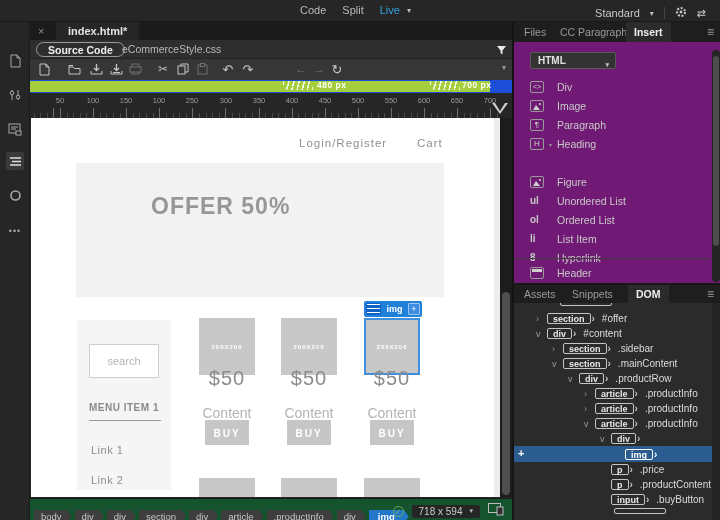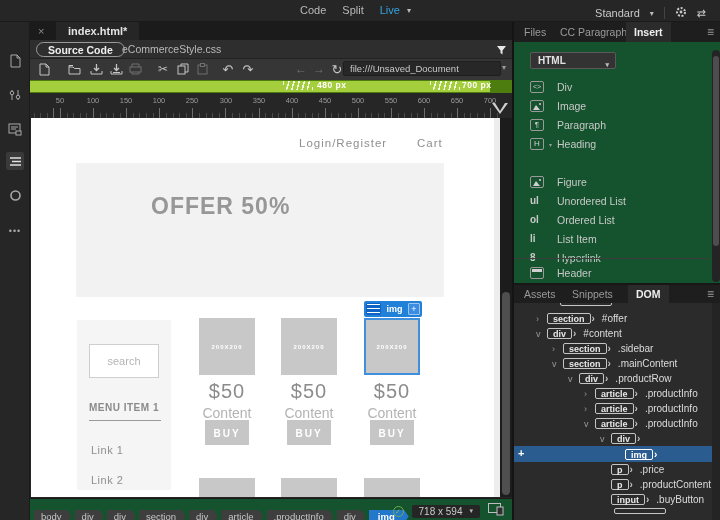--- a/index.html
+++ b/index.html
@@ -30,21 +30,21 @@
   #funnel{position:absolute;left:466px;top:2px;}
 
   
   #toolbar{position:absolute;left:30px;top:59px;width:482px;height:21px;background:#363636;}
   .tico{position:absolute;top:2px;width:18px;height:16px;display:flex;align-items:center;justify-content:center;color:#c4c4c4;font-size:12px;}
   .tico.dim{opacity:.4;}
   #urlbox{position:absolute;left:313px;top:2px;width:158px;height:15px;background:#272727;border:1px solid #1e1e1e;border-radius:2px;color:#c9c9c9;font-size:9.5px;line-height:13px;padding-left:6px;}
   #url-caret{position:absolute;left:472px;top:4px;color:#9a9a9a;font-size:8px;}
 
   
-  #mediabar{position:absolute;left:30px;top:80px;width:482px;height:13px;background:#4d7c0f;}
+  #mediabar{position:absolute;left:30px;top:80px;width:482px;height:13px;background:#1d4ed8;}
   #greenbar{position:absolute;left:0;top:1px;width:460px;height:11px;background:#a4ce3b;}
   .chevrons{position:absolute;top:1px;height:9px;width:30px;background:repeating-linear-gradient(105deg,rgba(255,255,255,.85) 0 1.5px,rgba(164,206,59,0) 1.5px 5px);}
   .mq-label{position:absolute;top:0;font-size:8.5px;font-weight:bold;color:#fff;line-height:11px;letter-spacing:.5px;}
 
   
   #ruler{position:absolute;left:30px;top:93px;width:482px;height:25px;background:#262626;}
   #ticks{position:absolute;left:0;bottom:0;width:470px;height:10px;
     background-image:
       repeating-linear-gradient(90deg,#6e6e6e 0 1px,transparent 1px 33.1px),
       repeating-linear-gradient(90deg,#4a4a4a 0 1px,transparent 1px 6.62px);
@@ -60,21 +60,21 @@
   #offer{position:absolute;left:45px;top:45px;width:368px;height:134px;background:#f2f2f2;}
   #offer-title{position:absolute;left:75px;top:30px;font-size:23px;font-weight:bold;color:#979797;letter-spacing:1px;}
   #offer-sub{position:absolute;left:76px;top:72px;font-size:10.5px;color:#a8a8a8;letter-spacing:1.5px;font-weight:bold;}
   #side{position:absolute;left:46px;top:202px;width:94px;height:170px;background:#f5f5f5;}
   #side-search{position:absolute;left:12px;top:24px;width:70px;height:34px;border:1px solid #cfcfcf;background:#fff;text-align:center;color:#b5b5b5;font-size:11px;outline:none;}
   #side-menu{position:absolute;left:12px;top:82px;font-size:10px;font-weight:bold;color:#8a8a8a;letter-spacing:.5px;}
   #side-hr{position:absolute;left:12px;top:100px;width:72px;border-top:1px solid #9a9a9a;}
   .side-link{position:absolute;left:14px;color:#8f8f8f;font-size:11px;letter-spacing:.5px;}
   .pimg{position:absolute;top:200px;width:56px;height:57px;background:#c8c8c8;color:#fff;font-size:6px;font-weight:bold;letter-spacing:1px;display:flex;align-items:center;justify-content:center;}
   .pimg.sel{border:2px solid #3f8fdc;}
-  .pprice{position:absolute;top:262px;width:80px;text-align:center;font-size:20px;color:#8c8c8c;letter-spacing:1px;}
+  .pprice{position:absolute;top:249px;width:80px;text-align:center;font-size:20px;color:#8c8c8c;letter-spacing:1px;}
   .pcontent{position:absolute;top:287px;width:80px;text-align:center;font-size:14px;color:#b3b3b3;}
   .pbuy{position:absolute;top:302px;width:44px;height:25px;background:#c6c6c6;color:#fff;font-size:10px;font-weight:bold;letter-spacing:2px;text-align:center;line-height:25px;border:none;}
   .ppartial{position:absolute;top:360px;width:56px;height:19px;background:#c8c8c8;}
   #hud{position:absolute;left:333px;top:183px;width:58px;height:16px;background:#2180d8;border-radius:2px;display:flex;align-items:center;}
   #hud-menu{width:15px;height:12px;margin-left:2px;background:repeating-linear-gradient(#fff 0 1.5px,#0f62c6 1.5px 4px);border:1px solid #0f62c6;border-radius:1px;}
   #hud-tag{flex:1;text-align:center;color:#fff;font-size:9px;font-weight:bold;}
   #hud-plus{width:12px;height:12px;margin-right:2px;border:1px solid #9cc4ef;border-radius:1px;color:#fff;font-size:9px;line-height:10px;text-align:center;background:#3b8de2;}
 
   
   #cv-track1{position:absolute;left:494px;top:118px;width:6px;height:379px;background:#ededed;}
@@ -85,21 +85,21 @@
   #statusbar{position:absolute;left:30px;top:498px;width:482px;height:36px;background:#14532d;border-top:1px solid #1a1a1a;display:flex;align-items:center;padding-left:4px;}
   .crumb{height:14px;line-height:14px;padding:0 10px 0 7px;margin-right:3px;background:#3e3e3e;color:#c6c6c6;font-size:9.5px;
     clip-path:polygon(0 0,calc(100% - 5px) 0,100% 50%,calc(100% - 5px) 100%,0 100%);}
   .crumb.active{background:#2478cc;color:#fff;font-weight:bold;padding:0 14px 0 9px;}
   #sb-right{position:absolute;right:8px;top:3px;display:flex;align-items:center;gap:8px;}
   #sb-check{width:11px;height:11px;border:1px solid #6fae4e;border-radius:50%;color:#7fbc58;font-size:7px;line-height:10px;text-align:center;}
   #sb-size{background:#252525;border-radius:2px;color:#c9c9c9;font-size:10px;padding:1px 7px;display:flex;gap:7px;align-items:center;}
   #sb-size .tb-caret{font-size:7px;}
 
   
-  #rpanel{position:absolute;left:512px;top:22px;width:208px;height:498px;background:#14532d;border-left:2px solid #141414;}
+  #rpanel{position:absolute;left:512px;top:22px;width:208px;height:498px;background:#701a75;border-left:2px solid #141414;}
   .ptab-strip{position:absolute;left:0;width:208px;height:20px;background:#1e1e1e;}
   .ptab{position:absolute;top:0;height:20px;line-height:20px;font-size:10.5px;color:#9a9a9a;}
   .ptab.active{color:#efefef;font-weight:bold;background:#2b2b2b;padding:0 8px;}
   .pmenu{position:absolute;top:3px;color:#9a9a9a;font-size:12px;}
 
   #htmlsel{position:absolute;left:16px;top:30px;width:86px;height:17px;background:#333;border:1px solid #5a5a5a;border-radius:2px;color:#e2e2e2;font-size:10px;font-weight:bold;line-height:15px;padding-left:7px;}
   #htmlsel .tb-caret{position:absolute;right:6px;top:4px;font-size:7px;}
 
   .ins-row{position:absolute;left:0;width:196px;height:18px;display:flex;align-items:center;padding-left:16px;}
   .ins-icon{width:14px;height:12px;border:1px solid #9a9a9a;border-radius:2px;color:#cfcfcf;font-size:7px;line-height:10px;text-align:center;margin-right:13px;position:relative;flex:none;}
@@ -249,21 +249,20 @@
       <svg width="11" height="12">
           <rect x="1" y="2" width="9" height="9" fill="none" stroke="#c4c4c4"></rect>
           <rect x="3.5" y="0.5" width="4" height="3" fill="#363636" stroke="#c4c4c4"></rect>
         </svg>
     </span>
     <span class="tico" style="left:189px;font-size:13px;">↶</span>
     <span class="tico" style="left:209px;font-size:13px;">↷</span>
     <span class="tico dim" style="left:262px;">←</span>
     <span class="tico dim" style="left:280px;">→</span>
     <span class="tico" style="left:298px;font-size:13px;">↻</span>
-    <div id="urlbox">file:///Unsaved_Document</div>
     <span id="url-caret">▾</span>
   </div>
 
   <div id="mediabar">
     <div id="greenbar"></div>
     <span class="chevrons" style="left:253px;"></span>
     <span class="mq-label" style="left:287px;">480 px</span>
     <span class="chevrons" style="left:400px;"></span>
     <span class="mq-label" style="left:432px;">700 px</span>
   </div>

